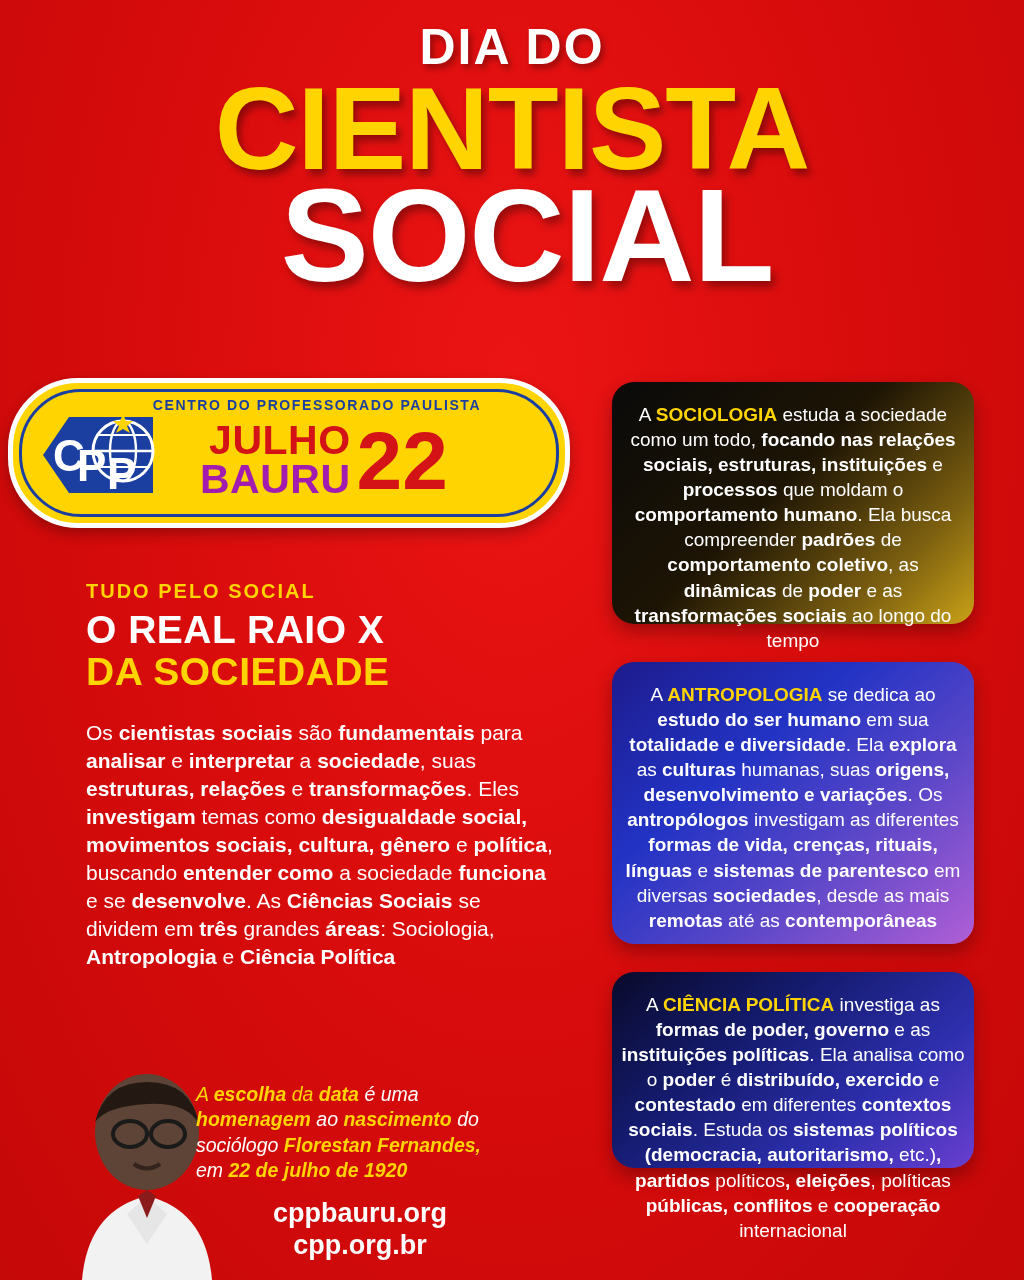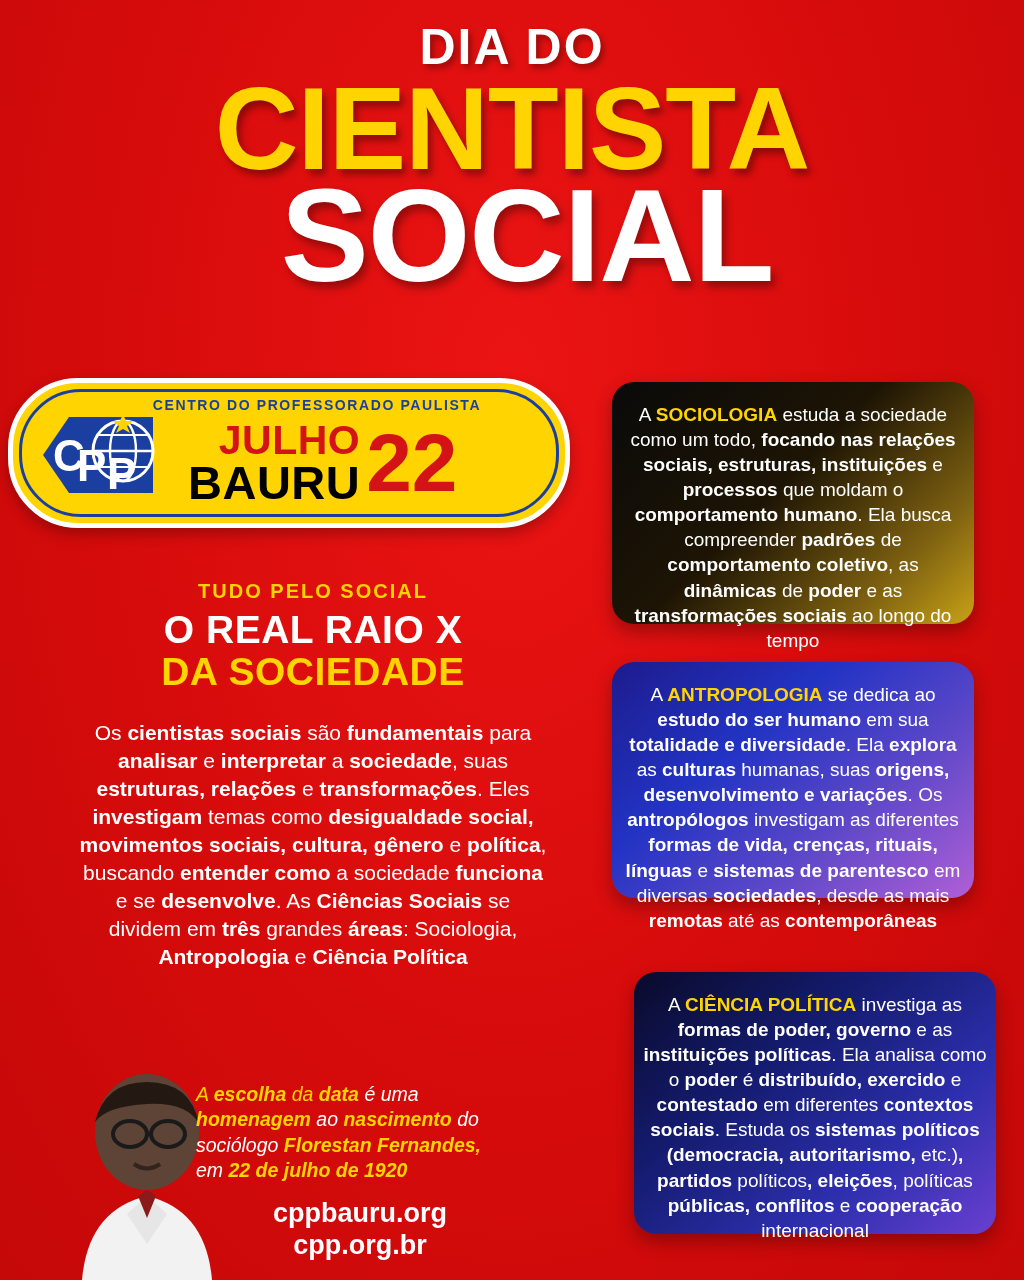--- a/index.html
+++ b/index.html
@@ -106,40 +106,40 @@
     text-align: right;
     line-height: .96;
   }
   .badge-julho {
     font-size: 41px;
     font-weight: bold;
     color: #d41317;
     letter-spacing: .5px;
   }
   .badge-bauru {
-    font-size: 47px;
-    font-weight: bold;
-    color: #000000;
+    font-size: 41px;
+    font-weight: bold;
+    color: #a21caf;
     letter-spacing: .5px;
+    margin-left: 12px;
   }
   .badge-num {
     font-size: 82px;
     font-weight: bold;
     color: #d41317;
     line-height: .8;
     margin-left: 6px;
   }
 
   
   .left-col {
     position: absolute;
-    left: 78px;
+    left: 86px;
     top: 580px;
     width: 470px;
-    text-align: center;
   }
   .eyebrow {
     font-size: 20px;
     font-weight: bold;
     letter-spacing: 2px;
     color: #ffd400;
   }
   .head-white {
     font-size: 39px;
     font-weight: bold;
@@ -213,28 +213,27 @@
     box-shadow: 0 8px 18px rgba(0,0,0,.3);
   }
   .card b { font-weight: bold; }
   .card-1 {
     top: 382px;
     height: 242px;
     background: linear-gradient(135deg, #0a0a0a 0%, #1d1404 45%, #7c5f10 78%, #c9a217 100%);
   }
   .card-2 {
     top: 662px;
-    height: 236px;
+    height: 282px;
     background: linear-gradient(140deg, #1d1b8c 0%, #2233c4 35%, #5b47c8 65%, #b05fd6 100%);
   }
   .card-3 {
     top: 972px;
-    height: 262px;
+    height: 196px;
     background: linear-gradient(140deg, #0a0a2a 0%, #141b6e 35%, #2d2fae 70%, #6a3fd0 100%);
-    margin-left: 22px;
   }
   .tag-yellow { color: #ffd400; font-weight: bold; }
 </style>
 </head>
 <body>
 
 <div class="poster">
 
   <div class="header">
     <div class="kicker">DIA DO</div>

